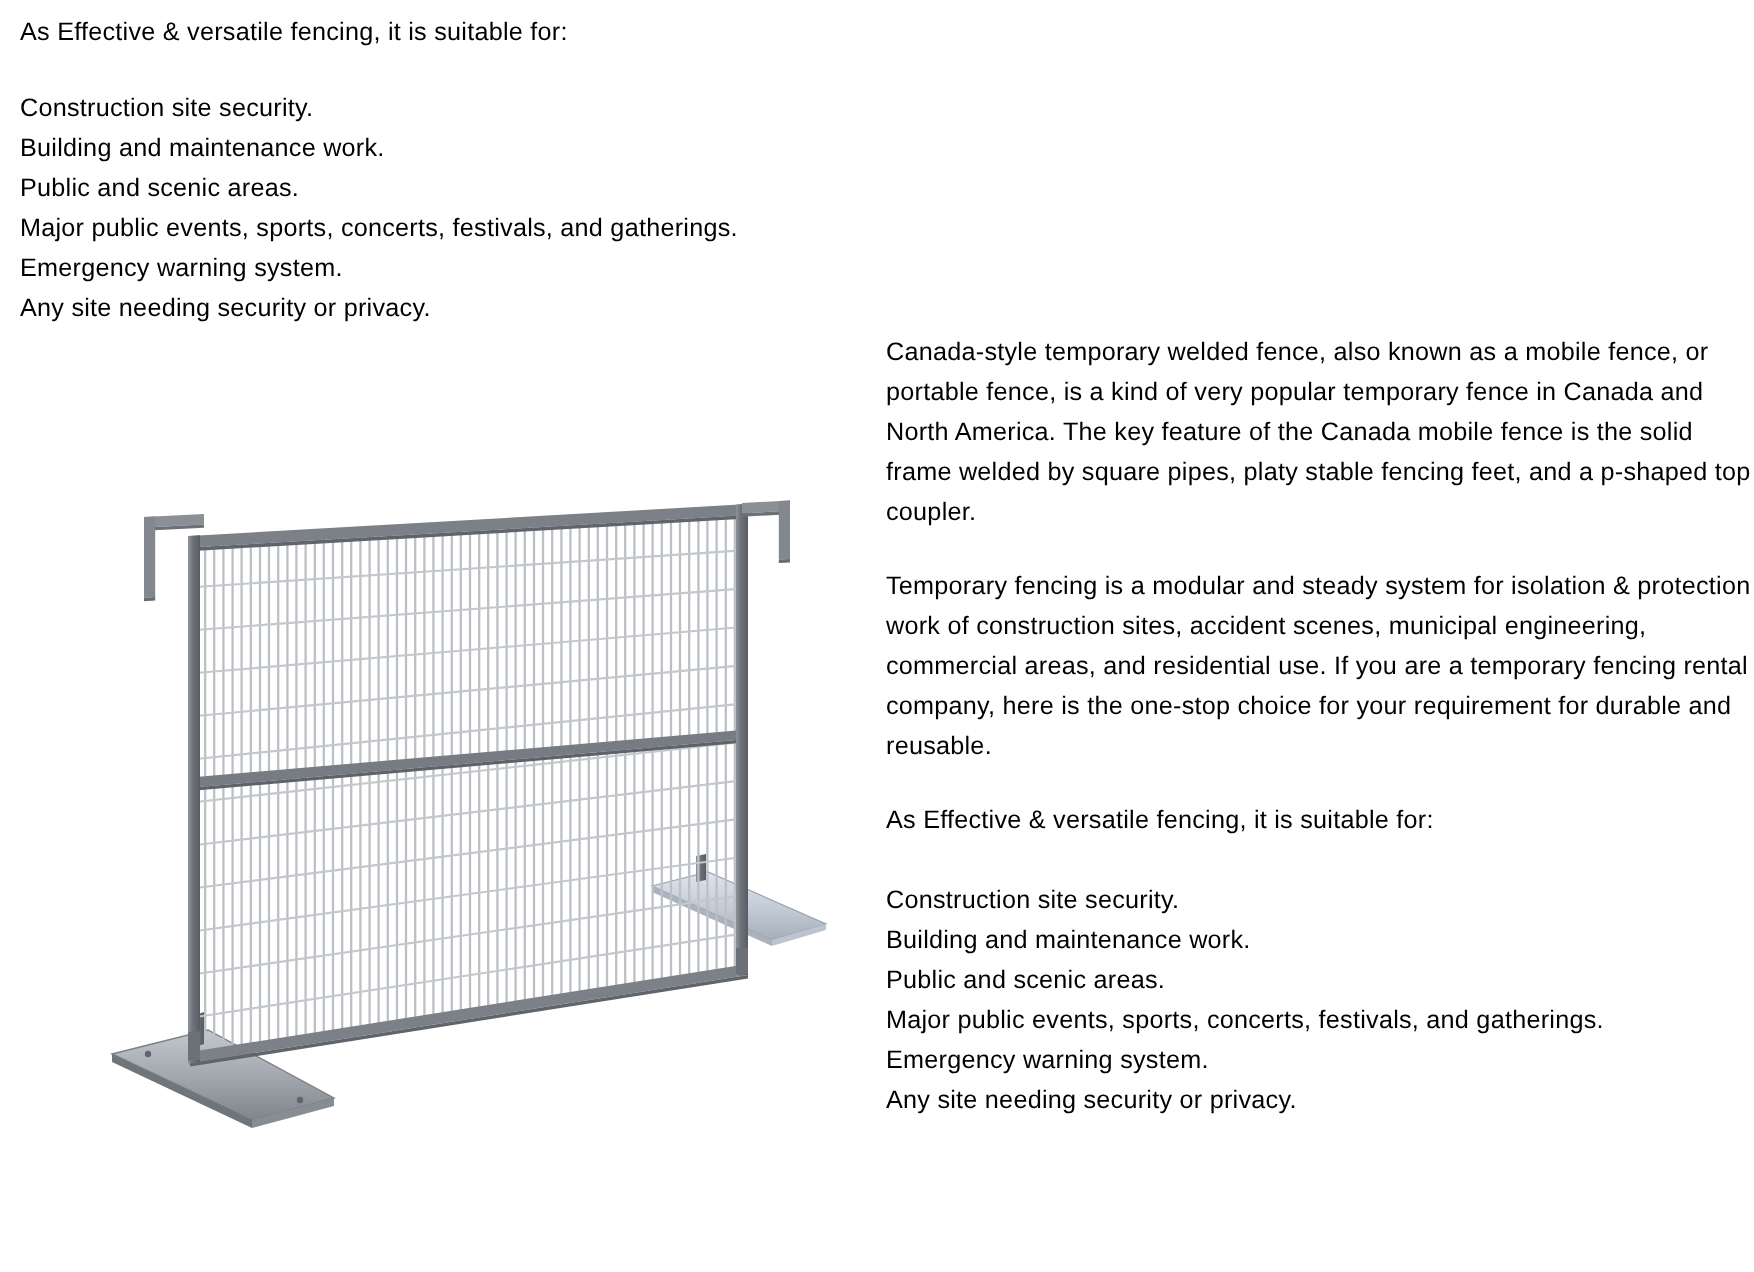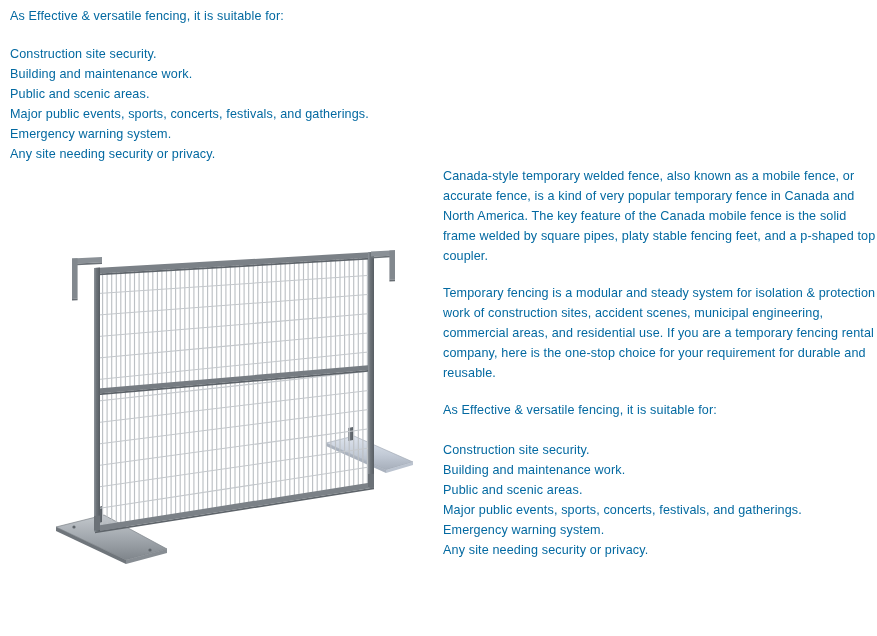--- a/index.html
+++ b/index.html
@@ -20,21 +20,21 @@
   .page {
     position: relative;
     width: 877px;
     height: 636px;
   }
 
   
   .txt {
     font-size: 12.6px;
     line-height: 20px;
-    color: #0369a1;
+    color: #000000;
     letter-spacing: 0.01em;
   }
   .para {
     margin: 0 0 16px 0;
   }
   .para:last-child { margin-bottom: 0; }
 
   .list-line {
     display: block;
     white-space: nowrap;
@@ -251,21 +251,21 @@
 
       <g>
         <polygon points="64,278 70,277.6 70,292 64,292.4" fill="#6b7177"></polygon>
         <polygon points="338,236 344,235.7 344,249 338,249.3" fill="#6b7177"></polygon>
       </g>
     </svg>
   </div>
 
   <div id="right-col">
 
-    <p class="txt para">Canada-style temporary welded fence, also known as a mobile fence, or accurate fence, is a kind of very popular temporary fence in Canada and North America. The key feature of the Canada mobile fence is the solid frame welded by square pipes, platy stable fencing feet, and a p-shaped top coupler.</p>
+    <p class="txt para">Canada-style temporary welded fence, also known as a mobile fence, or portable fence, is a kind of very popular temporary fence in Canada and North America. The key feature of the Canada mobile fence is the solid frame welded by square pipes, platy stable fencing feet, and a p-shaped top coupler.</p>
 
     <p class="txt para">Temporary fencing is a modular and steady system for isolation &amp; protection work of construction sites, accident scenes, municipal engineering, commercial areas, and residential use.  If you are a temporary fencing rental company, here is the one-stop choice for your requirement for durable and reusable.</p>
 
 
     <div class="txt">
       <span class="list-line">As Effective &amp; versatile fencing, it is suitable for:</span>
       <span class="spacer-line"></span>
       <div class="bullets">
         <span class="list-line">Construction site security.</span>
         <span class="list-line">Building and maintenance work.</span>

